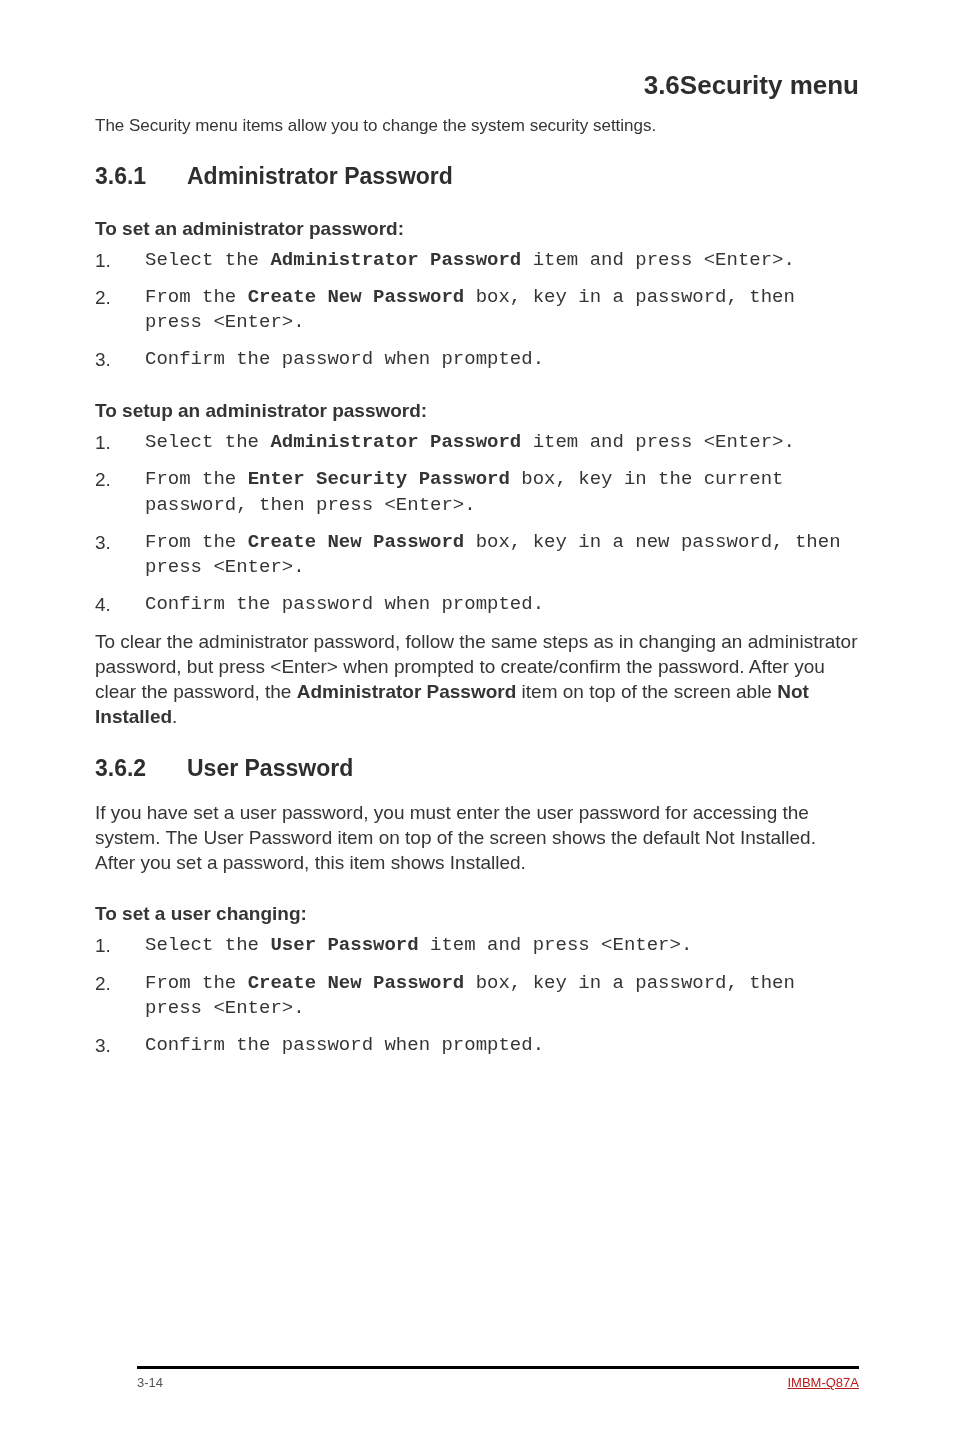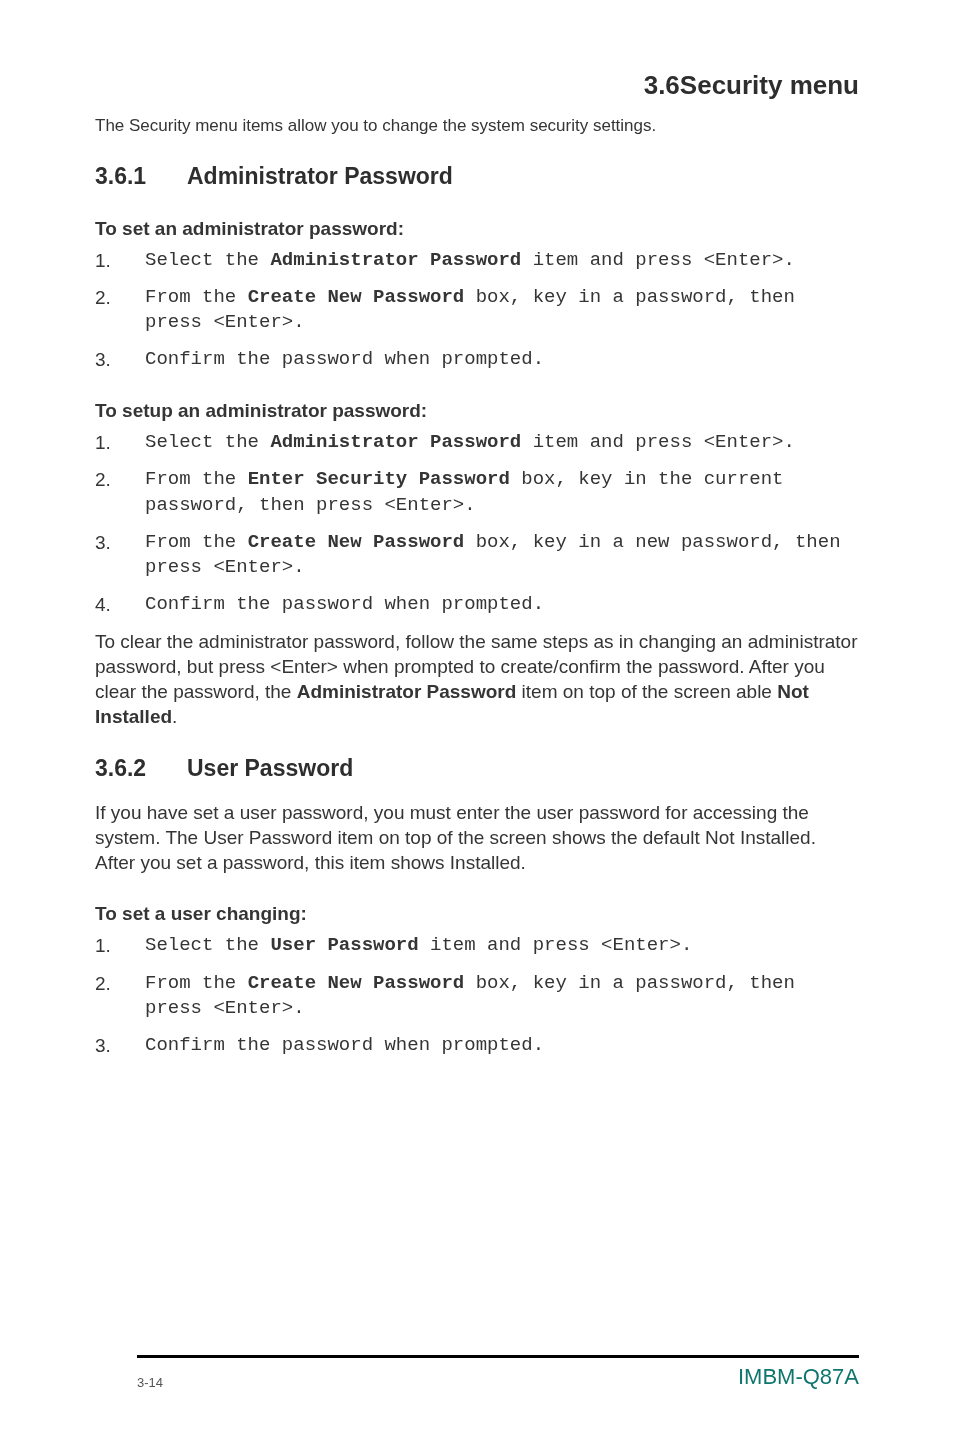--- a/index.html
+++ b/index.html
@@ -81,21 +81,21 @@
     border-top: 3px solid #000000;
     padding-top: 6px;
     display: flex;
     justify-content: space-between;
     font-size: 14px;
     color: #555;
     align-items: flex-end;
     margin-left: 42px;
   }
   .footer .pn { font-size: 13px; }
-  .footer .model { font-size: 22px; color: #0f766e; }
+  .footer .model { font-size: 13px; color: #b91c1c; text-decoration: underline; }
 </style>
 </head>
 <body>
 
 <div class="page">
 
   <h1 class="section-title">
     <span class="secnum">3.6</span><span>Security menu</span>
   </h1>
 

